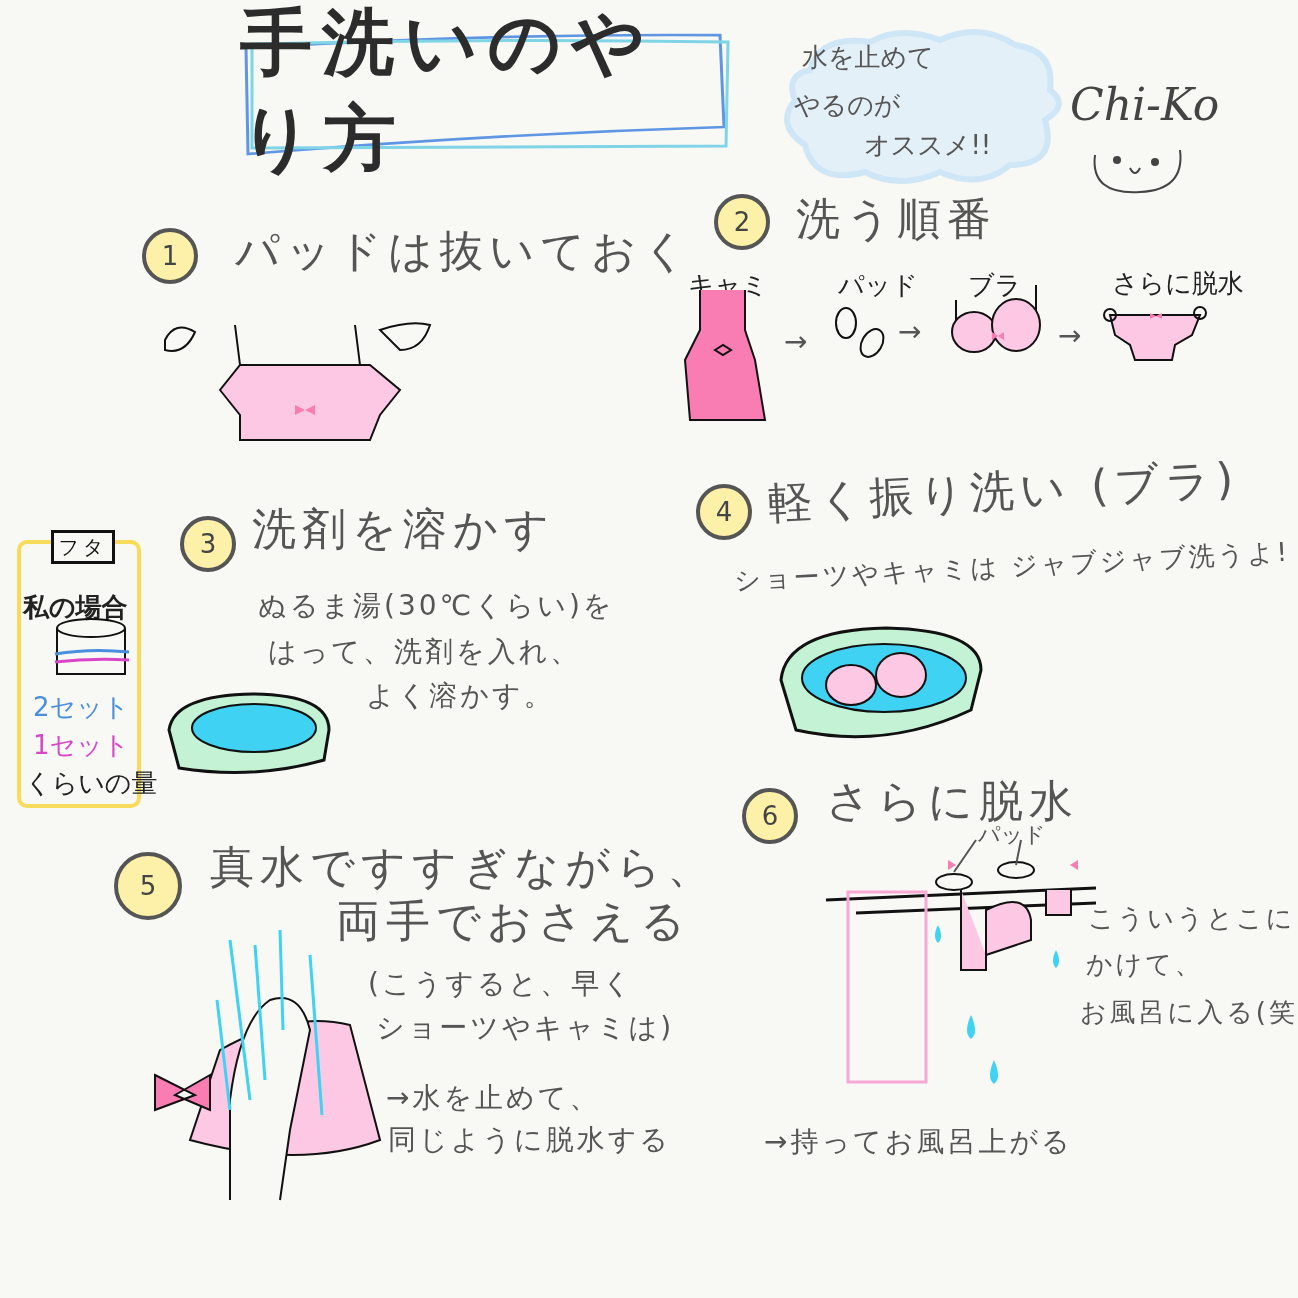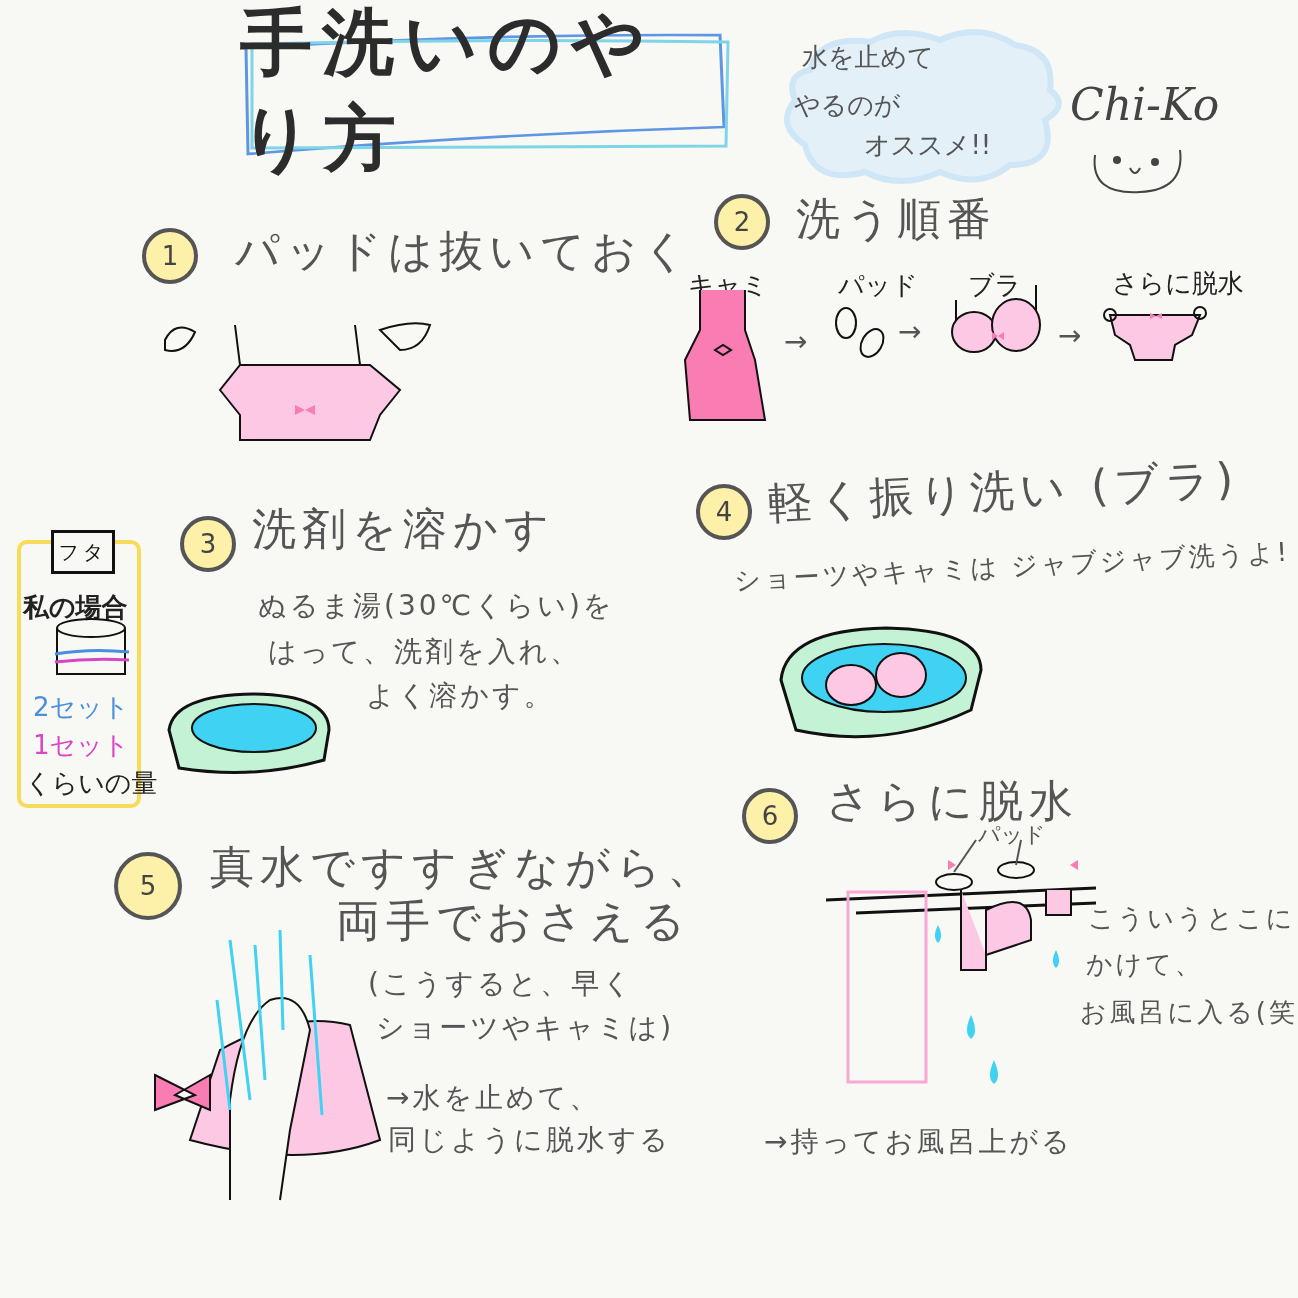--- a/index.html
+++ b/index.html
@@ -12,21 +12,21 @@
                 justify-content:center; font-size:72px; color:#2c2c2c; letter-spacing:10px; font-weight:bold; }
   .cloud { left:780px; top:30px; width:280px; height:150px; }
   .cloud-text { position:absolute; font-size:26px; color:#555; line-height:1.2; }
   .sig { left:1070px; top:60px; width:150px; height:140px; }
   .badge { width:56px; height:56px; border-radius:50%; background:#fdf0a8; border:4px solid #555;
            box-sizing:border-box; display:flex; align-items:center; justify-content:center; font-size:26px; color:#444; }
   .heading { font-size:44px; color:#555; letter-spacing:6px; white-space:nowrap; }
   .sub { font-size:28px; color:#555; letter-spacing:3px; white-space:nowrap; line-height:1.45; }
   .small { font-size:26px; color:#222; white-space:nowrap; }
   .note { left:17px; top:540px; width:124px; height:268px; border:4px solid #f7dc5c; border-radius:10px; box-sizing:border-box; }
-  .note .lid { position:absolute; left:30px; top:-14px; width:64px; height:44px; background:#f8f8f4; border:3px solid #111; box-sizing:border-box;
+  .note .lid { position:absolute; left:30px; top:-14px; width:64px; height:34px; background:#f8f8f4; border:3px solid #111; box-sizing:border-box;
                display:flex; align-items:center; justify-content:center; font-size:20px; color:#111; letter-spacing:4px; }
   svg { overflow:visible; }
 </style>
 </head>
 <body>
 
 <div class="abs title-box">
   <svg width="492" height="126">
     <path d="M6,22 Q250,6 480,8 L484,110 Q250,118 8,140 Z" transform="scale(1,0.9)" fill="none" stroke="#5f96e4" stroke-width="3"></path>
     <path d="M12,16 Q250,10 488,14 L486,118 Q250,120 12,120 Z" fill="none" stroke="#7fd4e6" stroke-width="3"></path>

